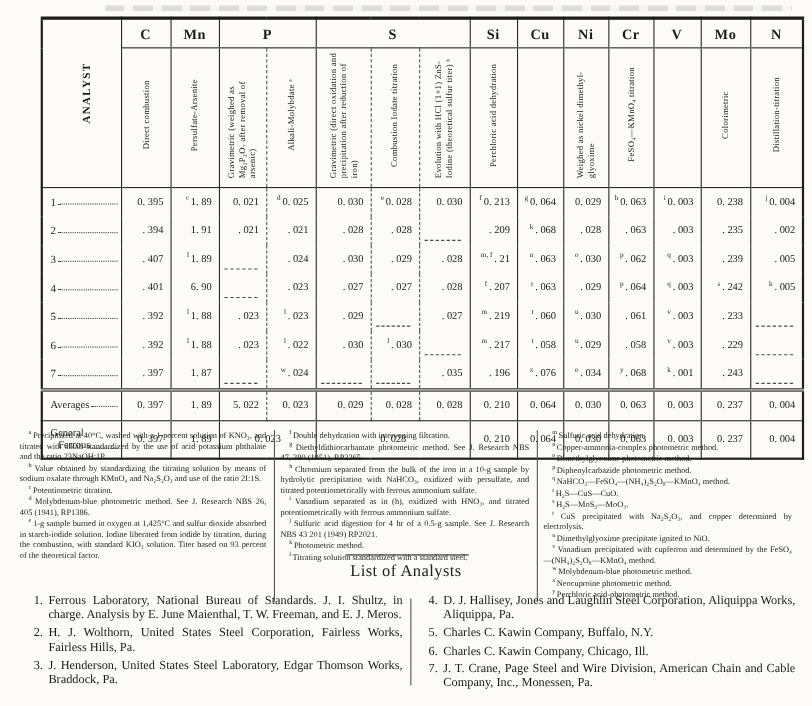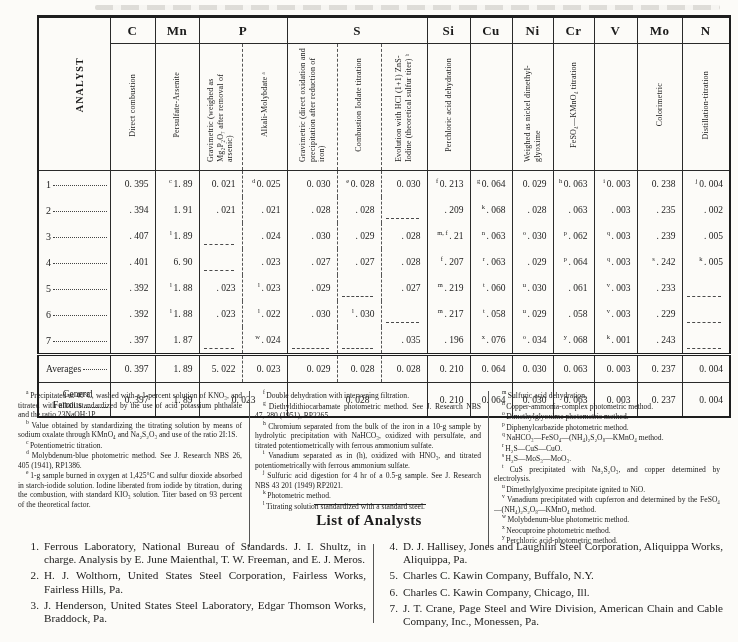--- a/index.html
+++ b/index.html
@@ -24,39 +24,39 @@
   .rot-an{display:inline-block;writing-mode:vertical-rl;transform:rotate(180deg);font-size:10px;letter-spacing:1.2px}
   tr.methodrow td{height:122px;border-bottom:1px solid #2a2a2a;text-align:center;vertical-align:middle;padding:2px 0}
   tr.datarow td{height:24px;font-size:9.5px;text-align:right;padding-right:6px;white-space:nowrap}
   tr.datarow td.rowlab, td.rowlab{font-size:10px;text-align:left;padding:0 0 0 7px}
   .lab{display:flex;align-items:flex-end}
   .lab .dots{flex:1;border-bottom:1px dotted #444;margin:0 3px 4px 2px;height:1px}
   sup{font-size:6.5px;line-height:0;letter-spacing:0}
   .leader{border-bottom:1px dashed #4a4a4a;margin:13px 2px 0 3px;height:3px}
   tr.avgrow td{border-top:3px double #1e1e1e;height:24px;font-size:9.5px;text-align:right;padding-right:6px;white-space:nowrap}
   tr.genrow td{border-top:1px solid #2a2a2a;height:31px;font-size:9.5px;text-align:right;padding-right:6px;white-space:nowrap}
-  tr.avgrow td.rowlab,tr.genrow td.rowlab{text-align:center;padding-right:0}
+  tr.avgrow td.rowlab,tr.genrow td.rowlab{text-align:left;padding-right:0}
   td.ctr{text-align:center!important;padding-right:0!important}
   .gl1{display:block;line-height:11px}
   .gl2{display:flex;align-items:flex-end;line-height:11px;padding-left:7px}
   .gl2 .dots{flex:1;border-bottom:1px dotted #444;margin:0 3px 3px 2px;height:1px}
 
   
   .footnotes{position:absolute;top:391px;left:13px;width:714px;display:flex;font-size:7.6px;line-height:9.5px;text-align:justify}
   .fncol{padding:0 7px 0 5px}
   .fncol.c1{width:226px}
   .fncol.c2{width:228px;border-left:1px solid #555;border-right:1px solid #555}
   .fncol.c3{width:228px}
   .fncol p{margin:0 0 1px 0;text-indent:8px}
   .fncol sup{font-size:5.6px}
 
   
   .rule{position:absolute;top:504px;left:314px;width:112px;border-top:1.5px solid #222}
   h2.listtitle{position:absolute;top:512px;left:0;width:738px;margin:0;text-align:center;
-    font-size:15px;font-weight:700;letter-spacing:.4px}
+    font-size:15px;font-weight:400;letter-spacing:.4px}
   .alist{position:absolute;top:540px;left:22px;width:702px;display:flex}
   .acol{text-align:justify;font-size:11.2px;line-height:13.2px}
   .acol.left{width:344px}
   .acol.right{width:342px}
   .adivider{width:1px;background:#555;margin:4px 7px 8px 7px}
   .aitem{display:flex;margin-bottom:3px}
   .aitem .num{width:17px;min-width:17px;text-align:right;padding-right:5px}
   .aitem .txt{flex:1}
 </style>
 </head>

